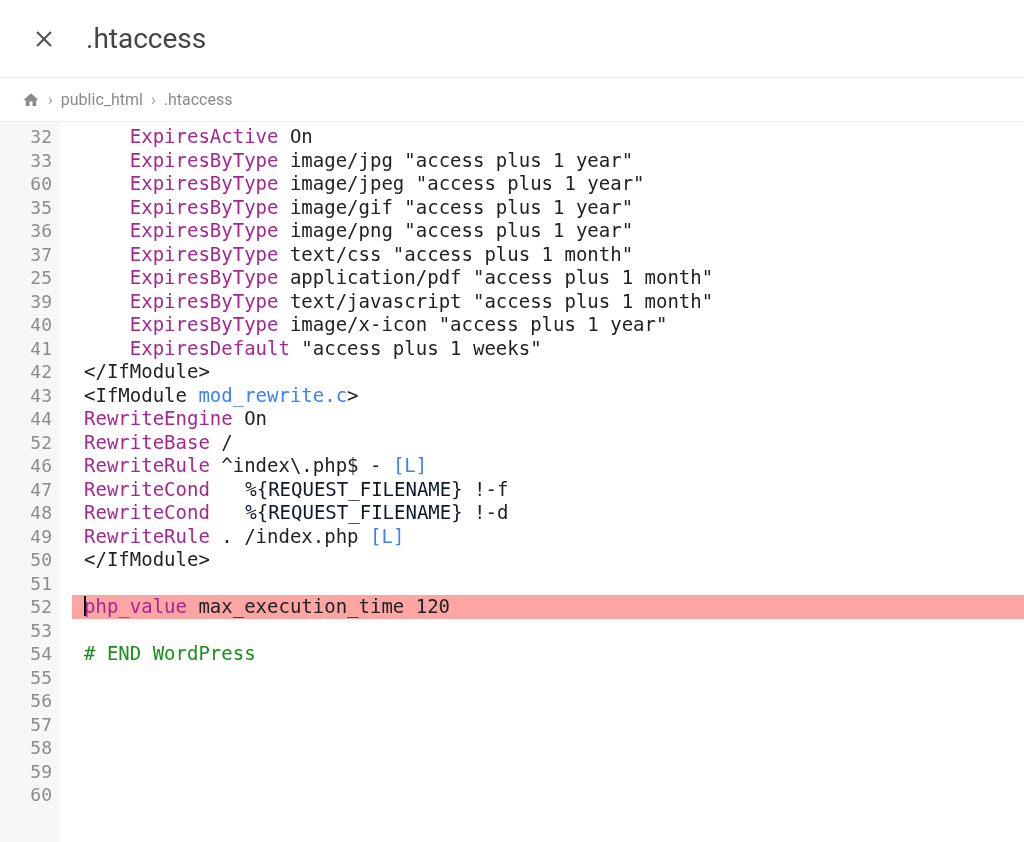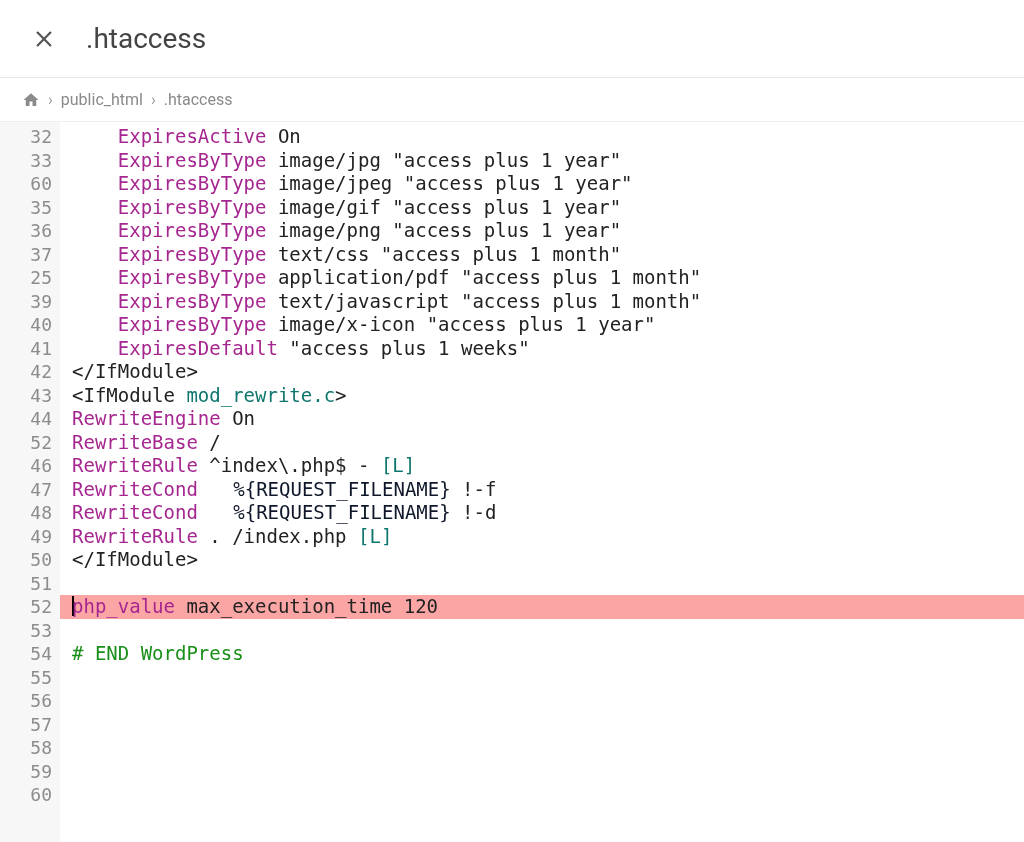--- a/index.html
+++ b/index.html
@@ -51,20 +51,21 @@
   }
   .bc-sep { color: #999; }
   .editor {
     display: flex;
     font-family: "SFMono-Regular", Consolas, "DejaVu Sans Mono", "Liberation Mono", Menlo, monospace;
     font-size: 19px;
     line-height: 23.5px;
     height: calc(100% - 78px - 44px);
     overflow: hidden;
     position: relative;
+    gap: 12px;
   }
   .gutter {
     background: #f7f7f7;
     width: 60px;
     flex-shrink: 0;
     text-align: right;
     color: #8c8c8c;
     padding-right: 8px;
     padding-top: 3px;
     font-size: 18px;
@@ -77,21 +78,21 @@
     position: relative;
   }
   .line { height: 23.5px; }
   .line.hl {
     background: #fca5a5;
     margin-left: -12px;
     padding-left: 12px;
   }
   .gutter .g { height: 23.5px; }
   .t-dir     { color: #a62690; }   
-  .t-attr    { color: #0f766e; }   
+  .t-attr    { color: #3b82f6; }   
   .t-plain   { color: #222; }
   .t-comment { color: #1a8f1a; text-align: center; }   
   .t-cond    { color: #0f172a; margin-left: 24px; }
   .cursor {
     display: inline-block;
     width: 1.5px;
     height: 20px;
     background: #000;
     vertical-align: -3px;
     margin-right: -1.5px;

